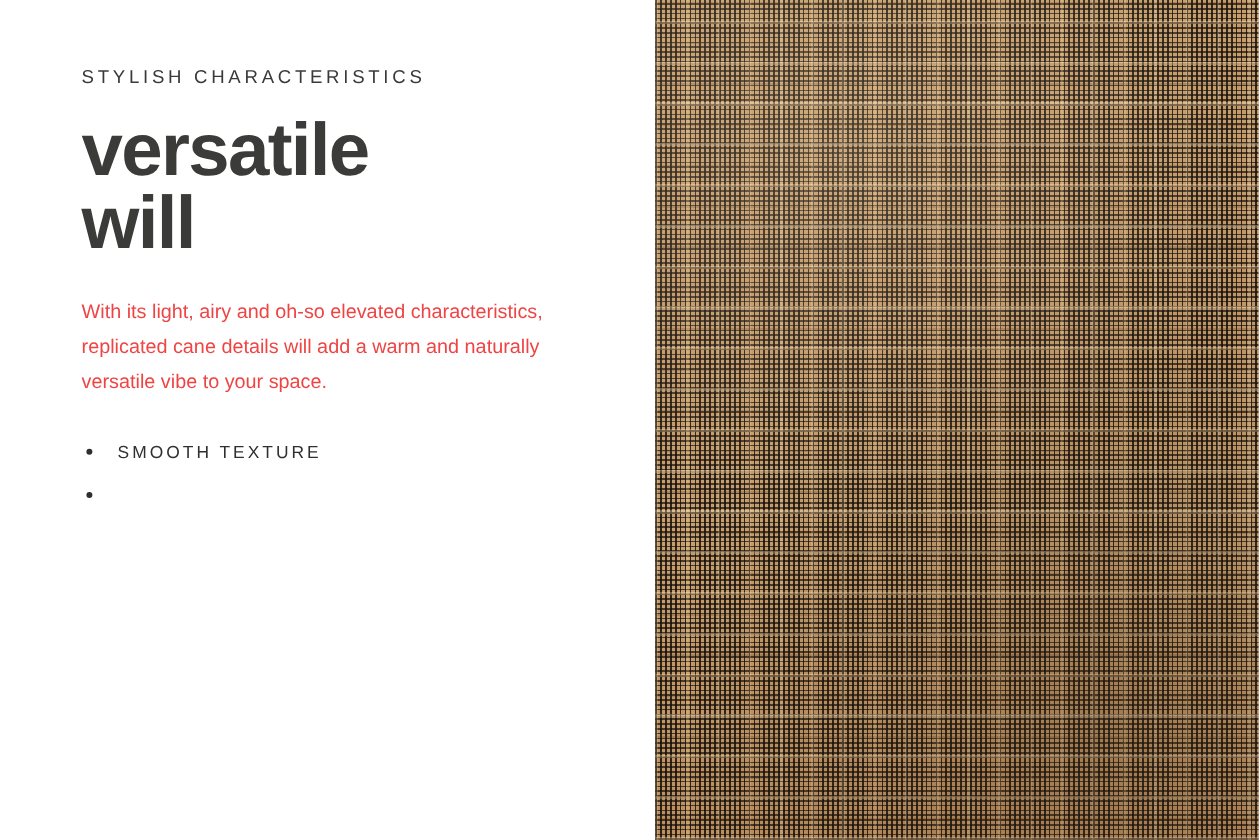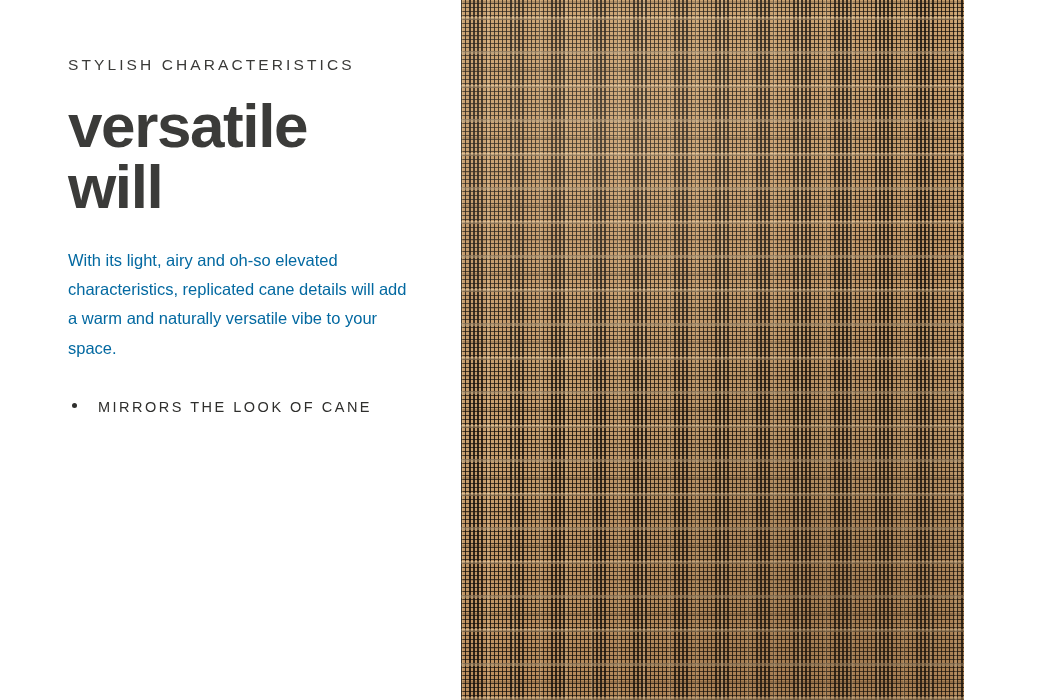--- a/index.html
+++ b/index.html
@@ -13,21 +13,21 @@
   .page {
     position: relative;
     width: 1049px;
     height: 700px;
     background: #ffffff;
     display: flex;
     overflow: hidden;
   }
   
   .text-panel {
-    width: 461px;
+    width: 546px;
     height: 700px;
     box-sizing: border-box;
     padding: 48px 44px 0 68px;
     background: #ffffff;
     position: relative;
   }
   .eyebrow {
     font-size: 15.5px;
     letter-spacing: 3.1px;
     color: #3a3a38;
@@ -43,21 +43,21 @@
     letter-spacing: -1.4px;
     margin: 22px 0 0 0;
     max-width: 420px;
   }
   .headline .line {
     display: block;
   }
   .body-copy {
     font-size: 16.5px;
     line-height: 1.78;
-    color: #0369a1;
+    color: #ef4444;
     margin: 28px 0 0 0;
     max-width: 400px;
     font-weight: 400;
   }
   .bullets {
     list-style: none;
     margin: 34px 0 0 0;
     padding: 0;
   }
   .bullets li {
@@ -176,21 +176,24 @@
     <h1 class="headline">
       <span class="line">versatile</span>
       <span class="line">will</span>
     </h1>
 
     <p class="body-copy">With its light, airy and oh-so elevated characteristics, replicated cane details will add a warm and naturally versatile vibe to your space.</p>
 
     <ul class="bullets">
       <li>
         <span class="dot"></span>
-        <span class="btext">MIRRORS THE LOOK OF CANE</span>
+        <span class="btext">SMOOTH TEXTURE</span>
+      </li>
+      <li>
+        <span class="dot"></span>
       </li>
     </ul>
   </div>
 
   <div class="image-panel">
     <div class="cane-base"></div>
     <div class="cane-bands"></div>
     <div class="cane-bands2"></div>
     <div class="cane-ribs"></div>
     <div class="cane-sheen"></div>

